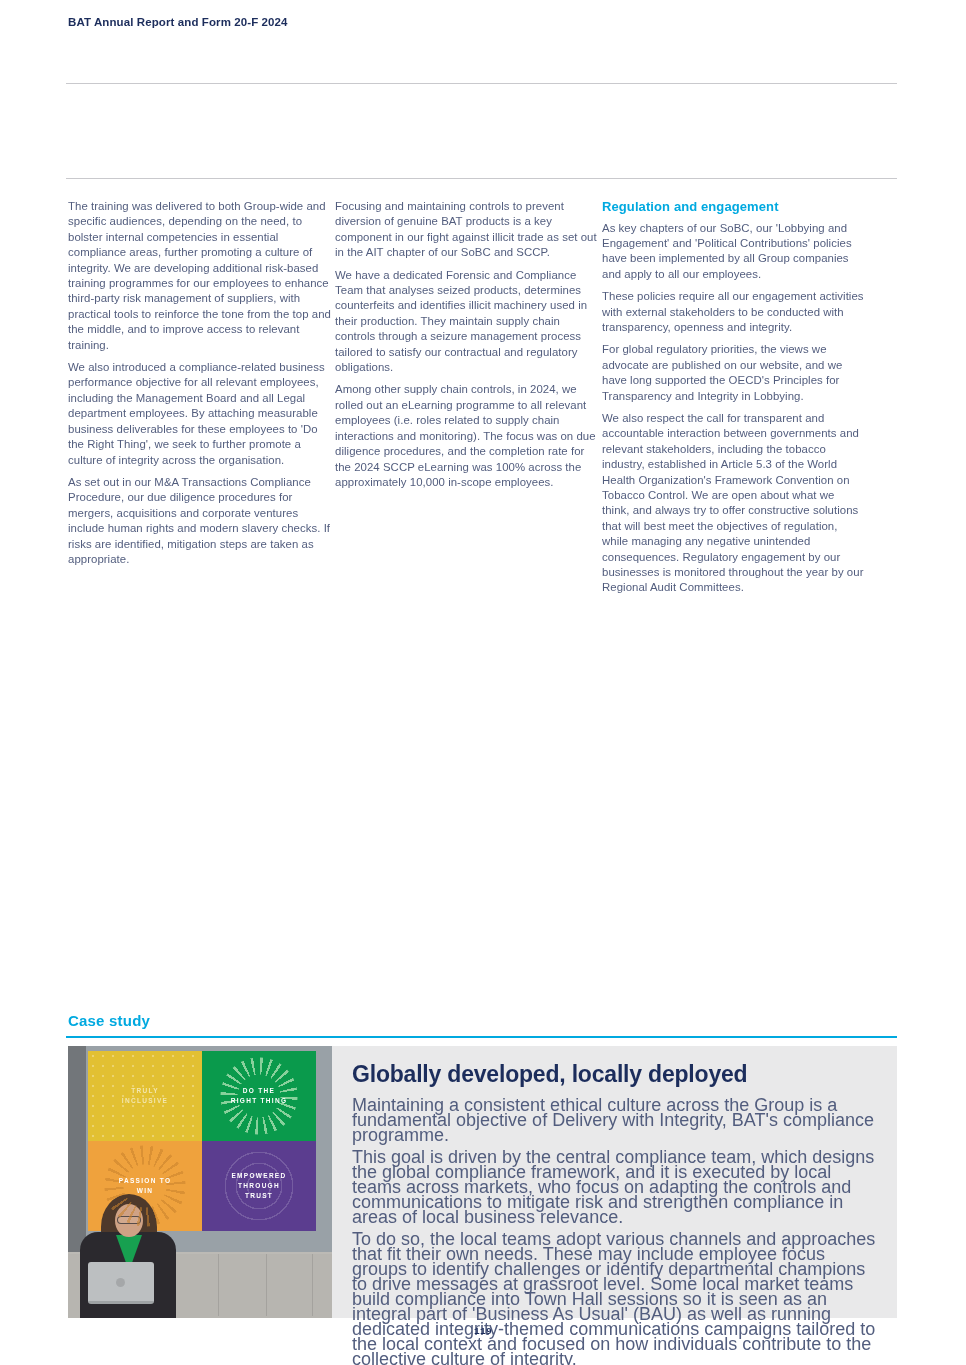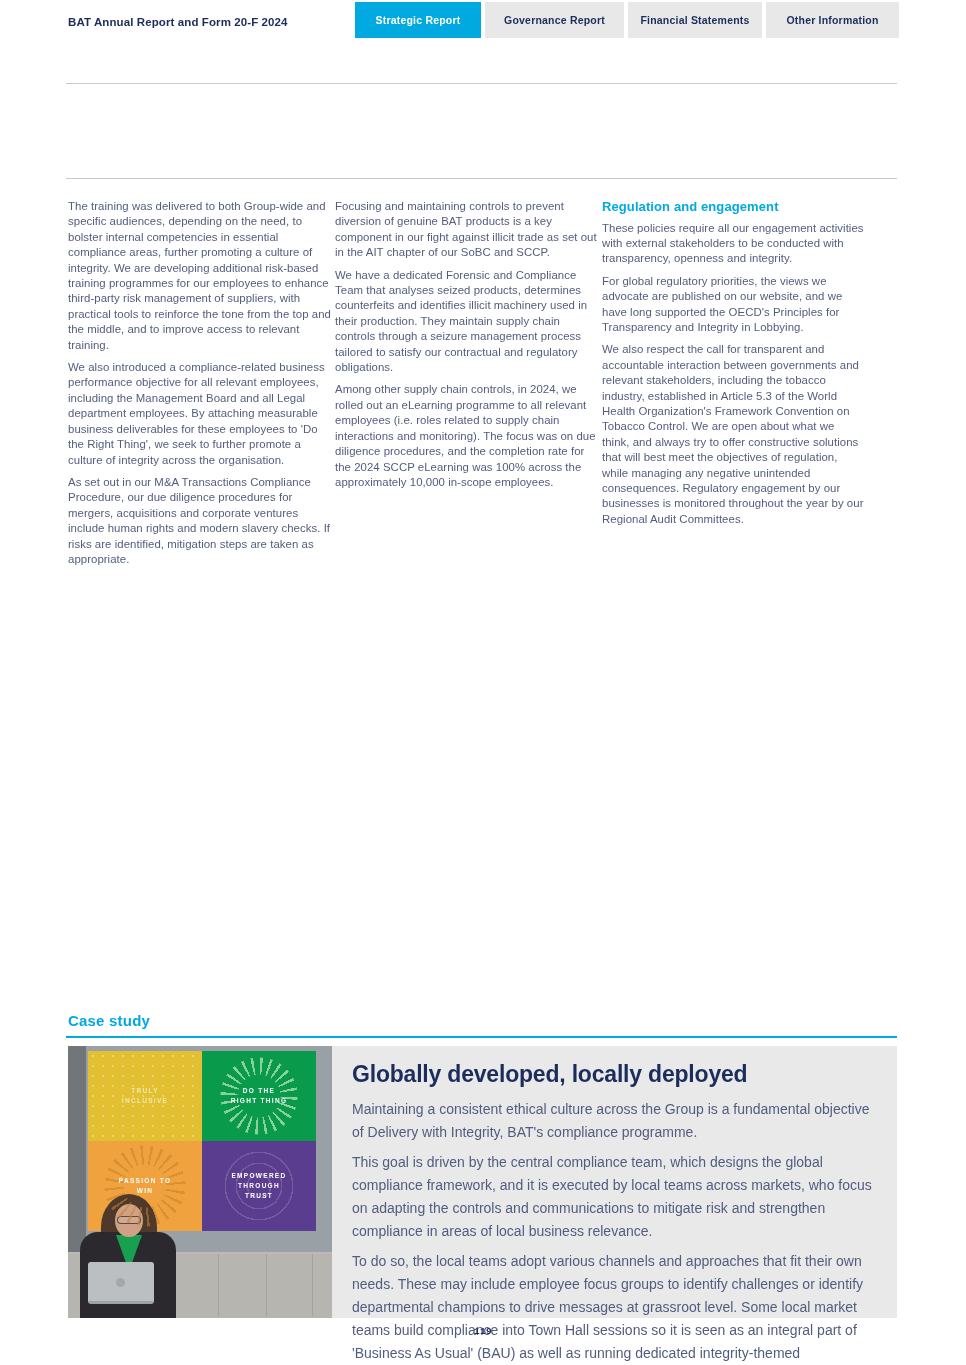--- a/index.html
+++ b/index.html
@@ -59,21 +59,21 @@
   .cs-card{
     position:absolute;left:68px;top:1046px;width:829px;height:272px;
     display:flex;background:var(--panel);
   }
   .cs-panel{flex:1;padding:15px 15px 0 20px;}
   .cs-title{
     font-size:23px;font-weight:bold;color:var(--navy);
     letter-spacing:-.2px;margin:0 0 10px 0;
   }
   .cs-panel p{
-    font-size:14px;line-height:23px;color:var(--body);margin:0 0 7px 0;
+    font-size:18px;line-height:15px;color:var(--body);margin:0 0 7px 0;
   }
 
   
   .photo{
     position:relative;width:264px;height:272px;flex:0 0 264px;
     background:#99a1a7;overflow:hidden;
   }
   .photo .doorstrip{position:absolute;left:0;top:0;width:18px;height:100%;background:#72767a;}
   .posters{
     position:absolute;left:20px;top:5px;width:228px;height:180px;
@@ -126,43 +126,38 @@
     position:absolute;left:0;top:1326px;width:966px;text-align:center;
     font-size:9.5px;font-weight:bold;color:var(--navy);letter-spacing:.3px;font-family:Liberation Mono, monospace;
   }
 </style>
 </head>
 <body>
 
 <div class="page">
 
   <div class="doc-title">BAT Annual Report and Form 20-F 2024</div>
-  <div class="tabbar">
-    <div class="tab active w1">Strategic Report</div>
-    <div class="tab w2">Governance Report</div>
-    <div class="tab w3">Financial Statements</div>
-    <div class="tab w4">Other Information</div>
-  </div>
 
   <div class="rule rule1"></div>
   <div class="rule rule2"></div>
 
   <div class="columns">
     <div class="col">
       <p>The training was delivered to both Group-wide and specific audiences, depending on the need, to bolster internal competencies in essential compliance areas, further promoting a culture of integrity. We are developing additional risk-based training programmes for our employees to enhance third-party risk management of suppliers, with practical tools to reinforce the tone from the top and the middle, and to improve access to relevant training.</p>
       <p>We also introduced a compliance-related business performance objective for all relevant employees, including the Management Board and all Legal department employees. By attaching measurable business deliverables for these employees to 'Do the Right Thing', we seek to further promote a culture of integrity across the organisation.</p>
       <p>As set out in our M&amp;A Transactions Compliance Procedure, our due diligence procedures for mergers, acquisitions and corporate ventures include human rights and modern slavery checks. If risks are identified, mitigation steps are taken as appropriate.</p>
     </div>
     <div class="col">
       <p>Focusing and maintaining controls to prevent diversion of genuine BAT products is a key component in our fight against illicit trade as set out in the AIT chapter of our SoBC and SCCP.</p>
       <p>We have a dedicated Forensic and Compliance Team that analyses seized products, determines counterfeits and identifies illicit machinery used in their production. They maintain supply chain controls through a seizure management process tailored to satisfy our contractual and regulatory obligations.</p>
       <p>Among other supply chain controls, in 2024, we rolled out an eLearning programme to all relevant employees (i.e. roles related to supply chain interactions and monitoring). The focus was on due diligence procedures, and the completion rate for the 2024 SCCP eLearning was 100% across the approximately 10,000 in-scope employees.</p>
     </div>
     <div class="col">
       <h3>Regulation and engagement</h3>
+      <p>As key chapters of our SoBC, our 'Lobbying and Engagement' and 'Political Contributions' policies have been implemented by all Group companies and apply to all our employees.</p>
       <p>These policies require all our engagement activities with external stakeholders to be conducted with transparency, openness and integrity.</p>
       <p>For global regulatory priorities, the views we advocate are published on our website, and we have long supported the OECD's Principles for Transparency and Integrity in Lobbying.</p>
       <p>We also respect the call for transparent and accountable interaction between governments and relevant stakeholders, including the tobacco industry, established in Article 5.3 of the World Health Organization's Framework Convention on Tobacco Control. We are open about what we think, and always try to offer constructive solutions that will best meet the objectives of regulation, while managing any negative unintended consequences. Regulatory engagement by our businesses is monitored throughout the year by our Regional Audit Committees.</p>
     </div>
   </div>
 
   <div class="cs-label">Case study</div>
   <div class="cs-rule"></div>
 
   <div class="cs-card">

